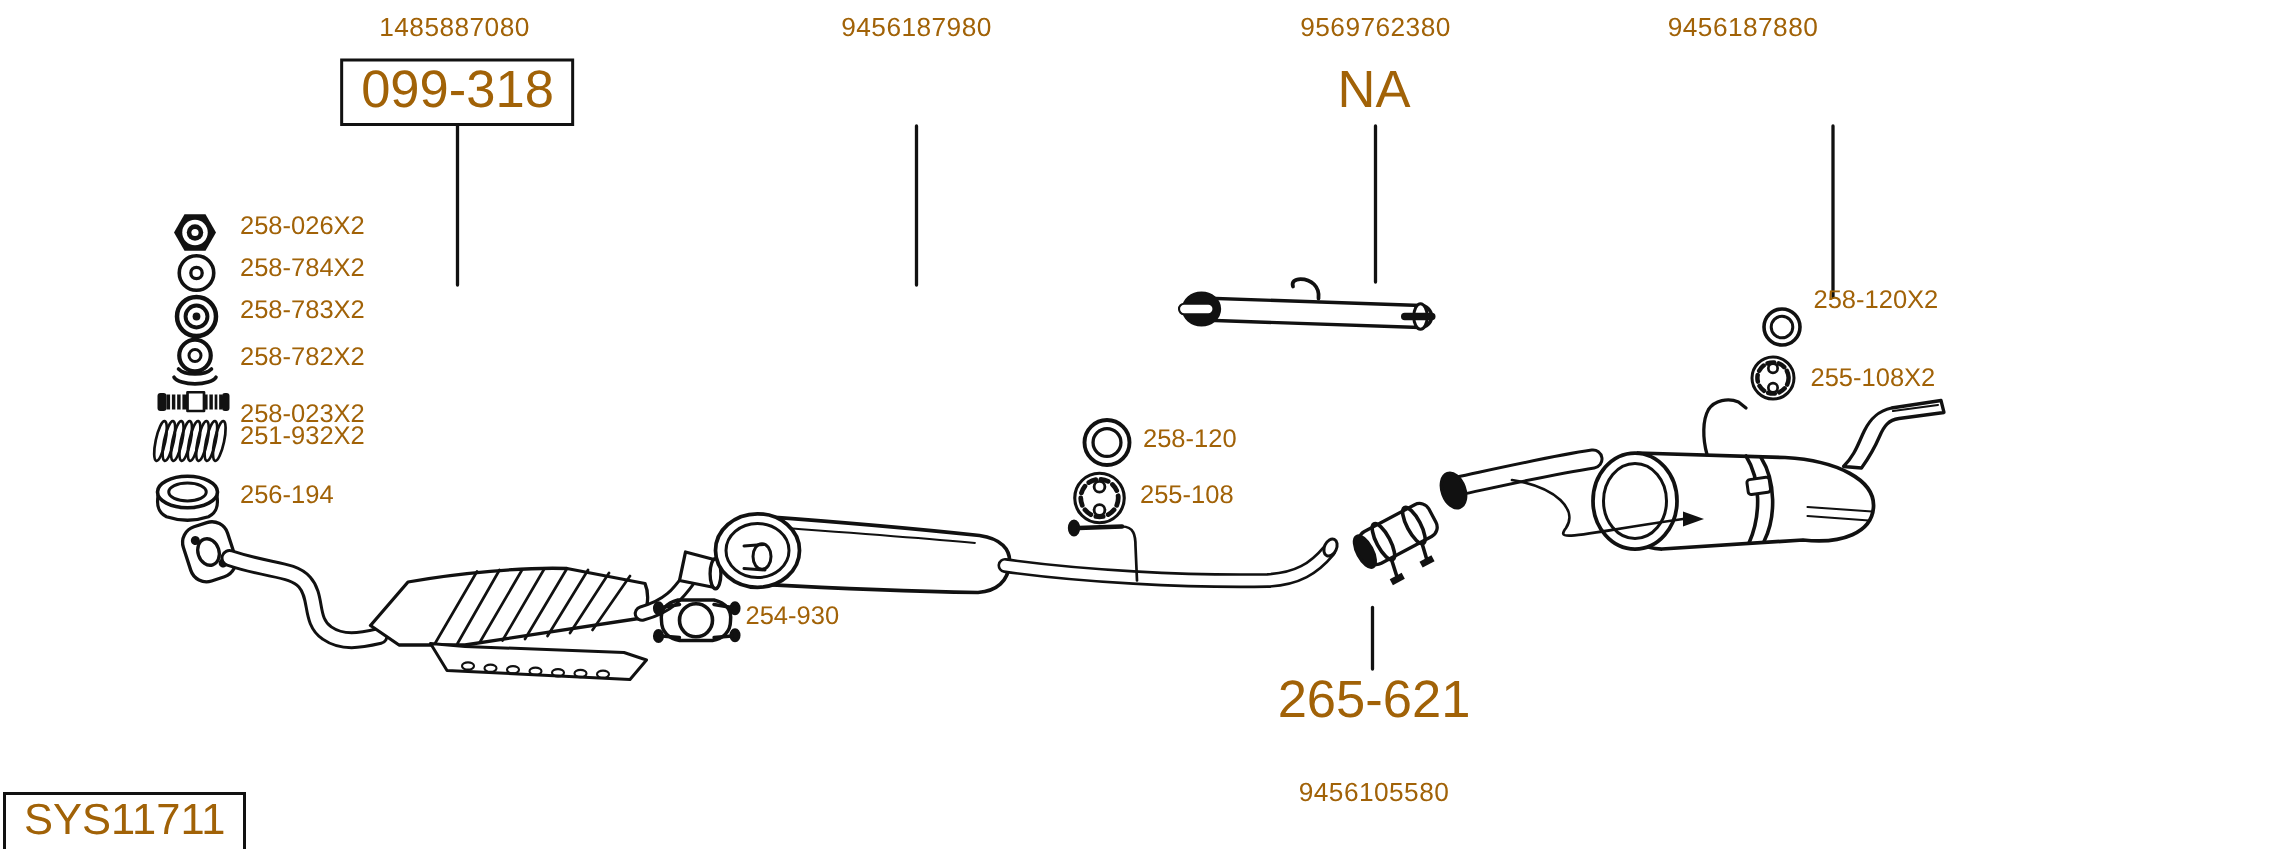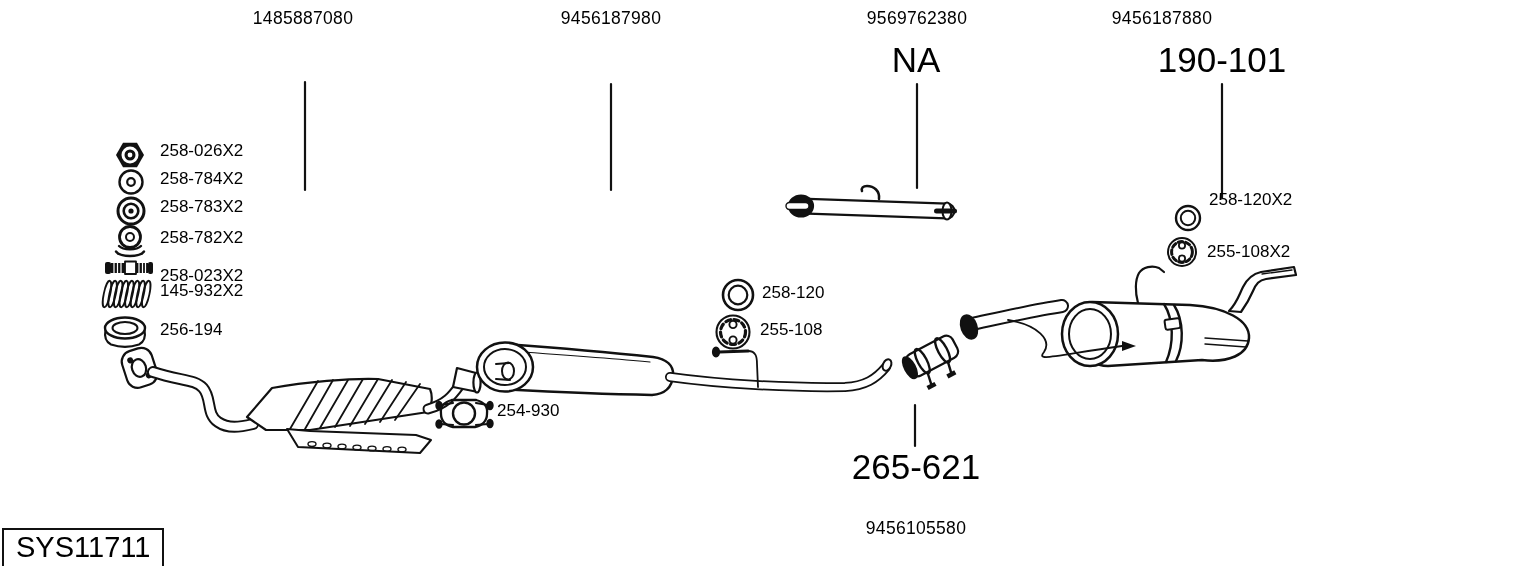--- a/index.html
+++ b/index.html
@@ -1,19 +1,19 @@
 <!DOCTYPE html>
 <html><head>
 <meta charset="utf-8">
 <style>
   html,body{margin:0;padding:0;background:#fff;}
   .canvas{position:relative;width:1530px;height:566px;background:#fff;overflow:hidden;
           font-family:"Liberation Sans",sans-serif;color:#111;}
   svg.art{position:absolute;left:0;top:0;}
-  .lbl{position:absolute;white-space:nowrap;color:#000000;}
+  .lbl{position:absolute;white-space:nowrap;color:#a16207;}
   .ctr{transform:translateX(-50%);text-align:center;}
   .ref{font-size:17.5px;letter-spacing:0.3px;}
   .big{font-size:35px;line-height:1.1;}
   .item{font-size:17px;}
   .boxed{border:2px solid #111;padding:0px 12px 2px 12px;background:#fff;}
   .sysbox{border:2px solid #111;padding:1px 12px 3px 12px;font-size:29px;background:#fff;}
 </style>
 </head>
 <body>
 
@@ -195,35 +195,35 @@
       <g>
         <circle cx="1182" cy="252" r="14" fill="#fff" stroke-width="2"></circle>
         <circle cx="1182" cy="252" r="10.4" stroke-width="3" stroke-dasharray="4.5 3"></circle>
         <circle cx="1182" cy="245.5" r="3.1" fill="#fff" stroke-width="1.8"></circle>
         <circle cx="1182" cy="258.5" r="3.1" fill="#fff" stroke-width="1.8"></circle>
       </g>
     </g>
   </svg>
 
   <div class="lbl ref ctr" style="left:303px;top:8px;">1485887080</div>
+  <div class="lbl big ctr boxed" style="left:305px;top:39px;">099-318</div>
 
   <div class="lbl ref ctr" style="left:611px;top:8px;">9456187980</div>
 
   <div class="lbl ref ctr" style="left:917px;top:8px;">9569762380</div>
   <div class="lbl big ctr" style="left:916px;top:41px;">NA</div>
 
   <div class="lbl ref ctr" style="left:1162px;top:8px;">9456187880</div>
-  <div class="lbl big ctr" style="left:1222px;top:41px;">190-101</div>
 
   <div class="lbl item" style="left:160px;top:141px;">258-026X2</div>
   <div class="lbl item" style="left:160px;top:169px;">258-784X2</div>
   <div class="lbl item" style="left:160px;top:197px;">258-783X2</div>
   <div class="lbl item" style="left:160px;top:228px;">258-782X2</div>
   <div class="lbl item" style="left:160px;top:254px;margin-top:12px;">258-023X2</div>
-  <div class="lbl item" style="left:160px;top:281px;">145-932X2</div>
+  <div class="lbl item" style="left:160px;top:281px;">251-932X2</div>
   <div class="lbl item" style="left:160px;top:320px;">256-194</div>
 
   <div class="lbl item" style="left:497px;top:401px;">254-930</div>
   <div class="lbl item" style="left:762px;top:283px;">258-120</div>
   <div class="lbl item" style="left:760px;top:320px;">255-108</div>
 
   <div class="lbl item" style="left:1209px;top:190px;">258-120X2</div>
   <div class="lbl item" style="left:1207px;top:242px;">255-108X2</div>
 
   <div class="lbl big ctr" style="left:916px;top:448px;">265-621</div>

